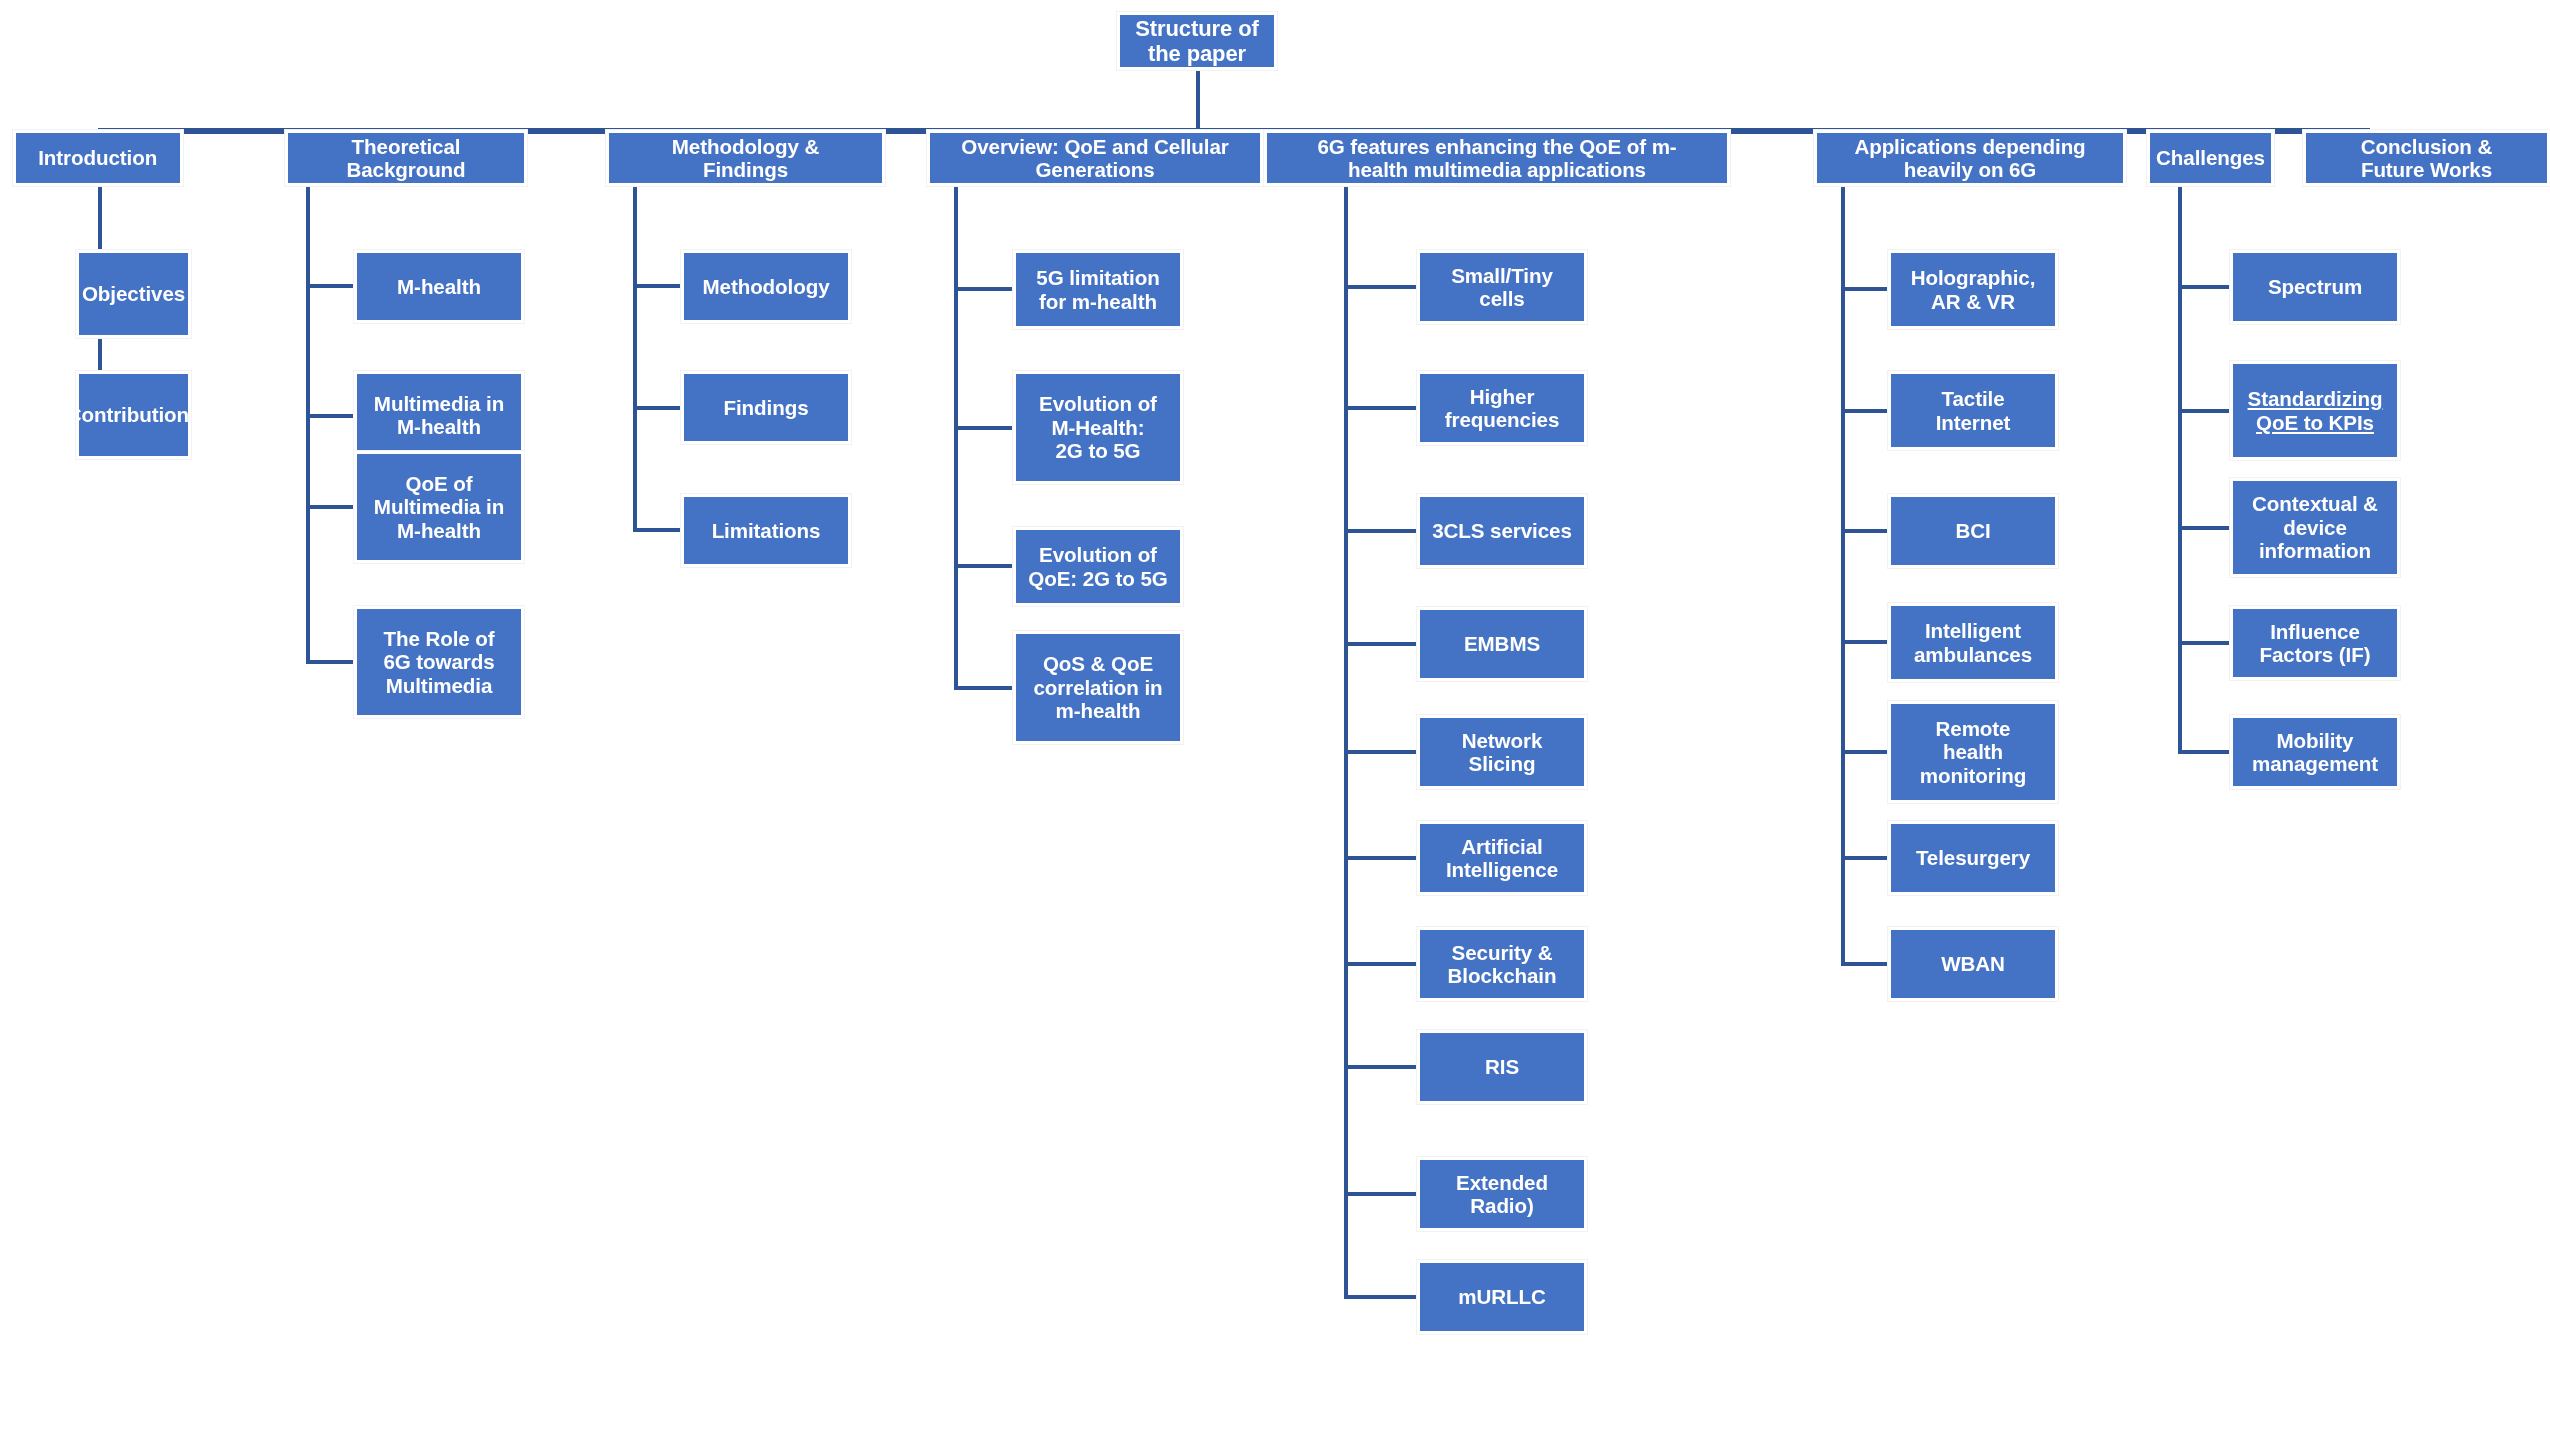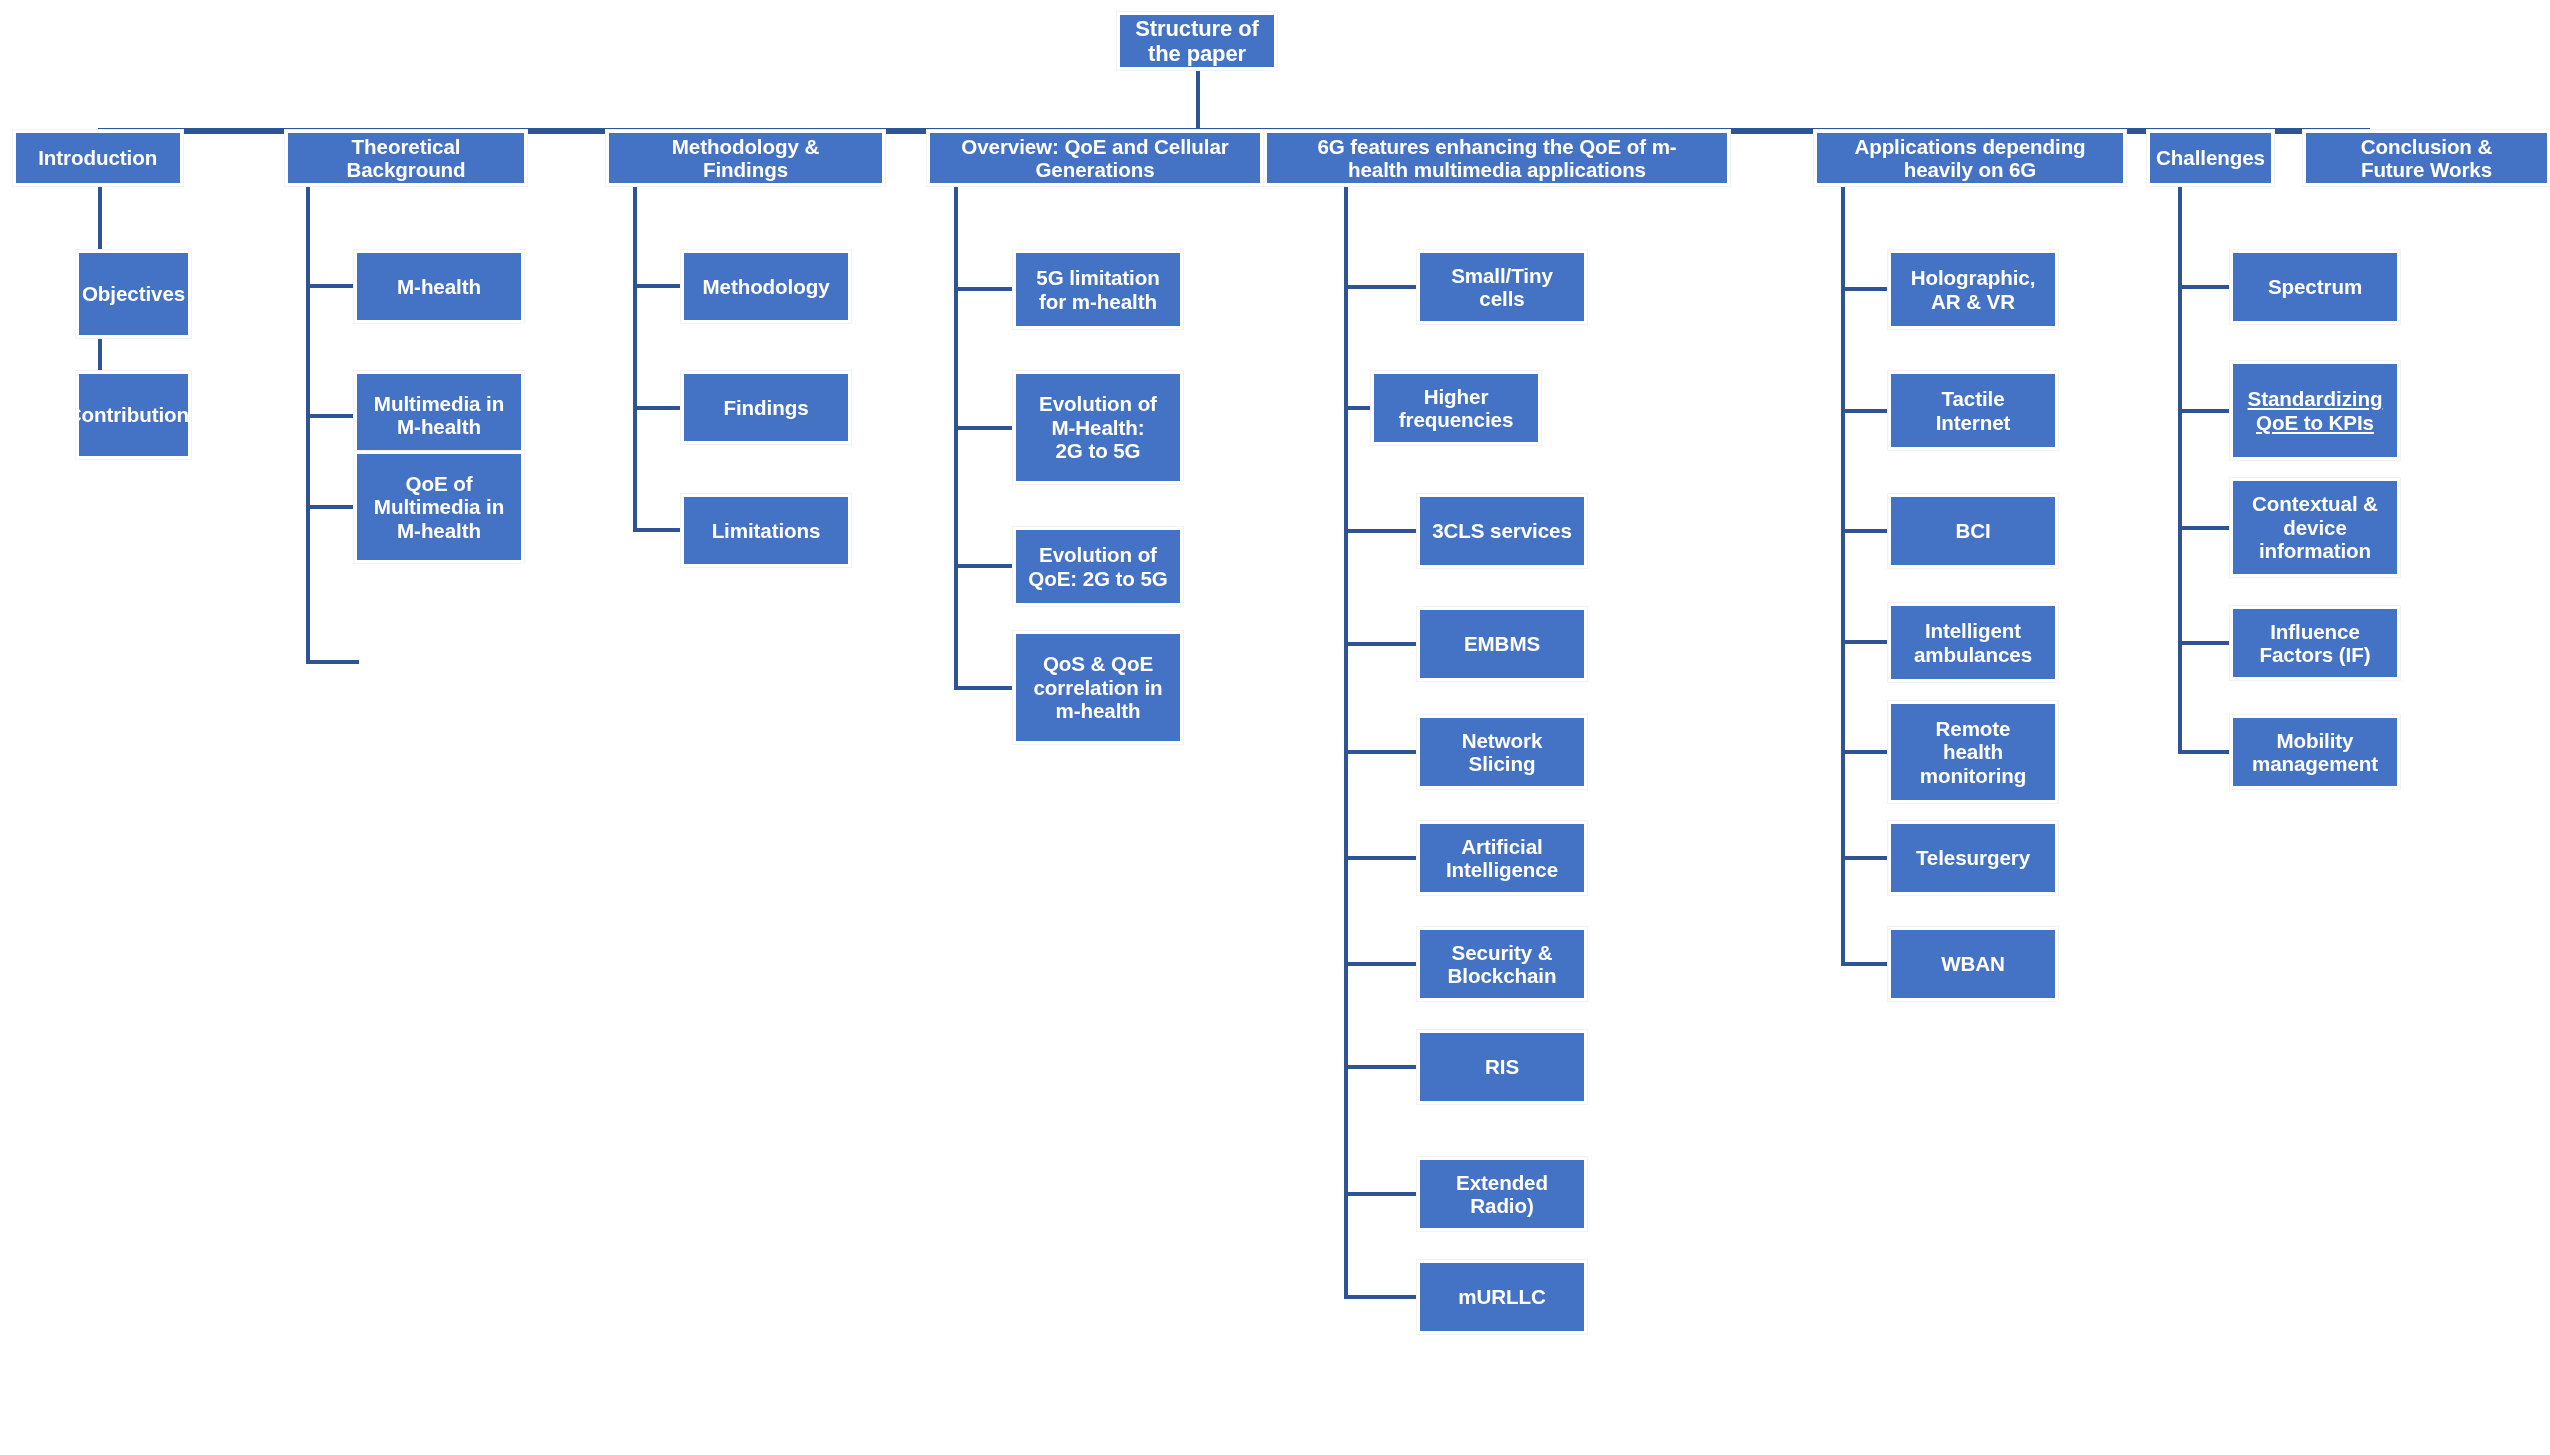--- a/index.html
+++ b/index.html
@@ -76,20 +76,23 @@
     <div class="conn h" style="left: 306px; top: 284px; width: 53px;"></div>
     <div class="node level2" style="left: 354px; top: 250px; width: 170px; height: 73px;">M-health</div>
     <div class="conn h" style="left: 306px; top: 414px; width: 53px;"></div>
     <div class="node level2" style="left: 354px; top: 371px; width: 170px; height: 88px;">Multimedia in
 M-health</div>
     <div class="conn h" style="left: 306px; top: 505px; width: 53px;"></div>
     <div class="node level2" style="left: 354px; top: 451px; width: 170px; height: 112px;">QoE of
 Multimedia in
 M-health</div>
     <div class="conn h" style="left: 306px; top: 660px; width: 53px;"></div>
+    <div class="node level2" style="left: 354px; top: 606px; width: 170px; height: 112px;">The Role of
+6G towards
+Multimedia</div>
     <div class="conn v" style="left: 763px; top: 128px; height: 3.6px;"></div>
     <div class="node level1" style="left: 606px; top: 130px; width: 279px; height: 56px;">Methodology &amp;
 Findings</div>
     <div class="conn v" style="left: 633px; top: 185px; height: 347px;"></div>
     <div class="conn h" style="left: 633px; top: 284px; width: 53px;"></div>
     <div class="node level2" style="left: 681px; top: 250px; width: 170px; height: 73px;">Methodology</div>
     <div class="conn h" style="left: 633px; top: 406px; width: 53px;"></div>
     <div class="node level2" style="left: 681px; top: 371px; width: 170px; height: 73px;">Findings</div>
     <div class="conn h" style="left: 633px; top: 528px; width: 53px;"></div>
     <div class="node level2" style="left: 681px; top: 494px; width: 170px; height: 73px;">Limitations</div>
@@ -112,21 +115,21 @@
 correlation in
 m-health</div>
     <div class="conn v" style="left: 1531px; top: 128px; height: 3.6px;"></div>
     <div class="node level1" style="left: 1264px; top: 130px; width: 466px; height: 56px;">6G features enhancing the QoE  of m-
 health multimedia applications</div>
     <div class="conn v" style="left: 1344px; top: 185px; height: 1114px;"></div>
     <div class="conn h" style="left: 1344px; top: 285px; width: 78px;"></div>
     <div class="node level2" style="left: 1417px; top: 250px; width: 170px; height: 74px;">Small/Tiny
 cells</div>
     <div class="conn h" style="left: 1344px; top: 406px; width: 78px;"></div>
-    <div class="node level2" style="left: 1371px; top: 371px; width: 170px; height: 74px;">Higher
+    <div class="node level2" style="left: 1417px; top: 371px; width: 170px; height: 74px;">Higher
 frequencies</div>
     <div class="conn h" style="left: 1344px; top: 529px; width: 78px;"></div>
     <div class="node level2" style="left: 1417px; top: 494px; width: 170px; height: 74px;">3CLS services</div>
     <div class="conn h" style="left: 1344px; top: 642px; width: 78px;"></div>
     <div class="node level2" style="left: 1417px; top: 607px; width: 170px; height: 74px;">EMBMS</div>
     <div class="conn h" style="left: 1344px; top: 750px; width: 78px;"></div>
     <div class="node level2" style="left: 1417px; top: 715px; width: 170px; height: 74px;">Network
 Slicing</div>
     <div class="conn h" style="left: 1344px; top: 856px; width: 78px;"></div>
     <div class="node level2" style="left: 1417px; top: 821px; width: 170px; height: 74px;">Artificial

